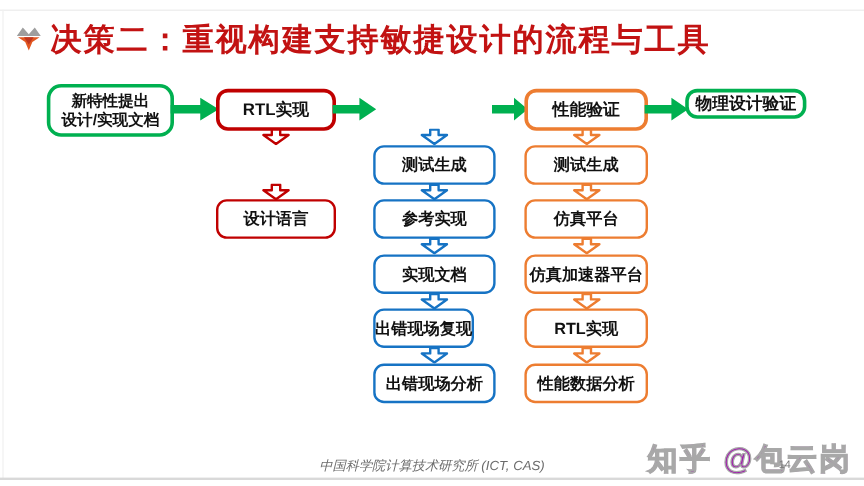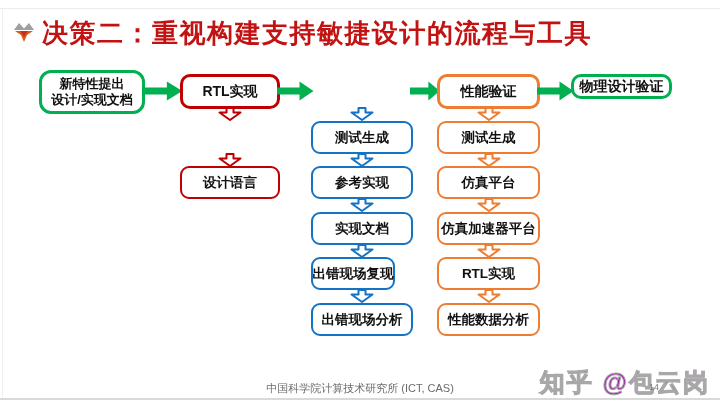--- a/index.html
+++ b/index.html
@@ -39,21 +39,21 @@
   .h-arrow{position:absolute;color:var(--c);}
   .h-arrow svg{display:block;width:100%;height:100%;}
   .h-arrow path{fill:currentColor;}
 
   .v-arrow{position:absolute;width:24px;height:14px;color:var(--c);}
   .v-arrow svg{display:block;}
   .v-arrow path{fill:#ffffff;stroke:currentColor;stroke-width:2;stroke-linejoin:round;}
 
   .footer-text{
     position:absolute;left:0;top:381px;width:720px;text-align:center;
-    font-size:11px;color:#6b6b6b;
+    font-size:11px;color:#6b6b6b;font-style:italic;
   }
   .watermark{
     position:absolute;right:10px;top:366px;
     font-size:25px;font-weight:bold;letter-spacing:2px;
     color:#a21caf;-webkit-text-stroke:1px #a8a8a8;white-space:nowrap;
   }
   .page-number{
     position:absolute;left:649px;top:382px;font-size:9px;color:#7a7a7a;
   }
 </style>

